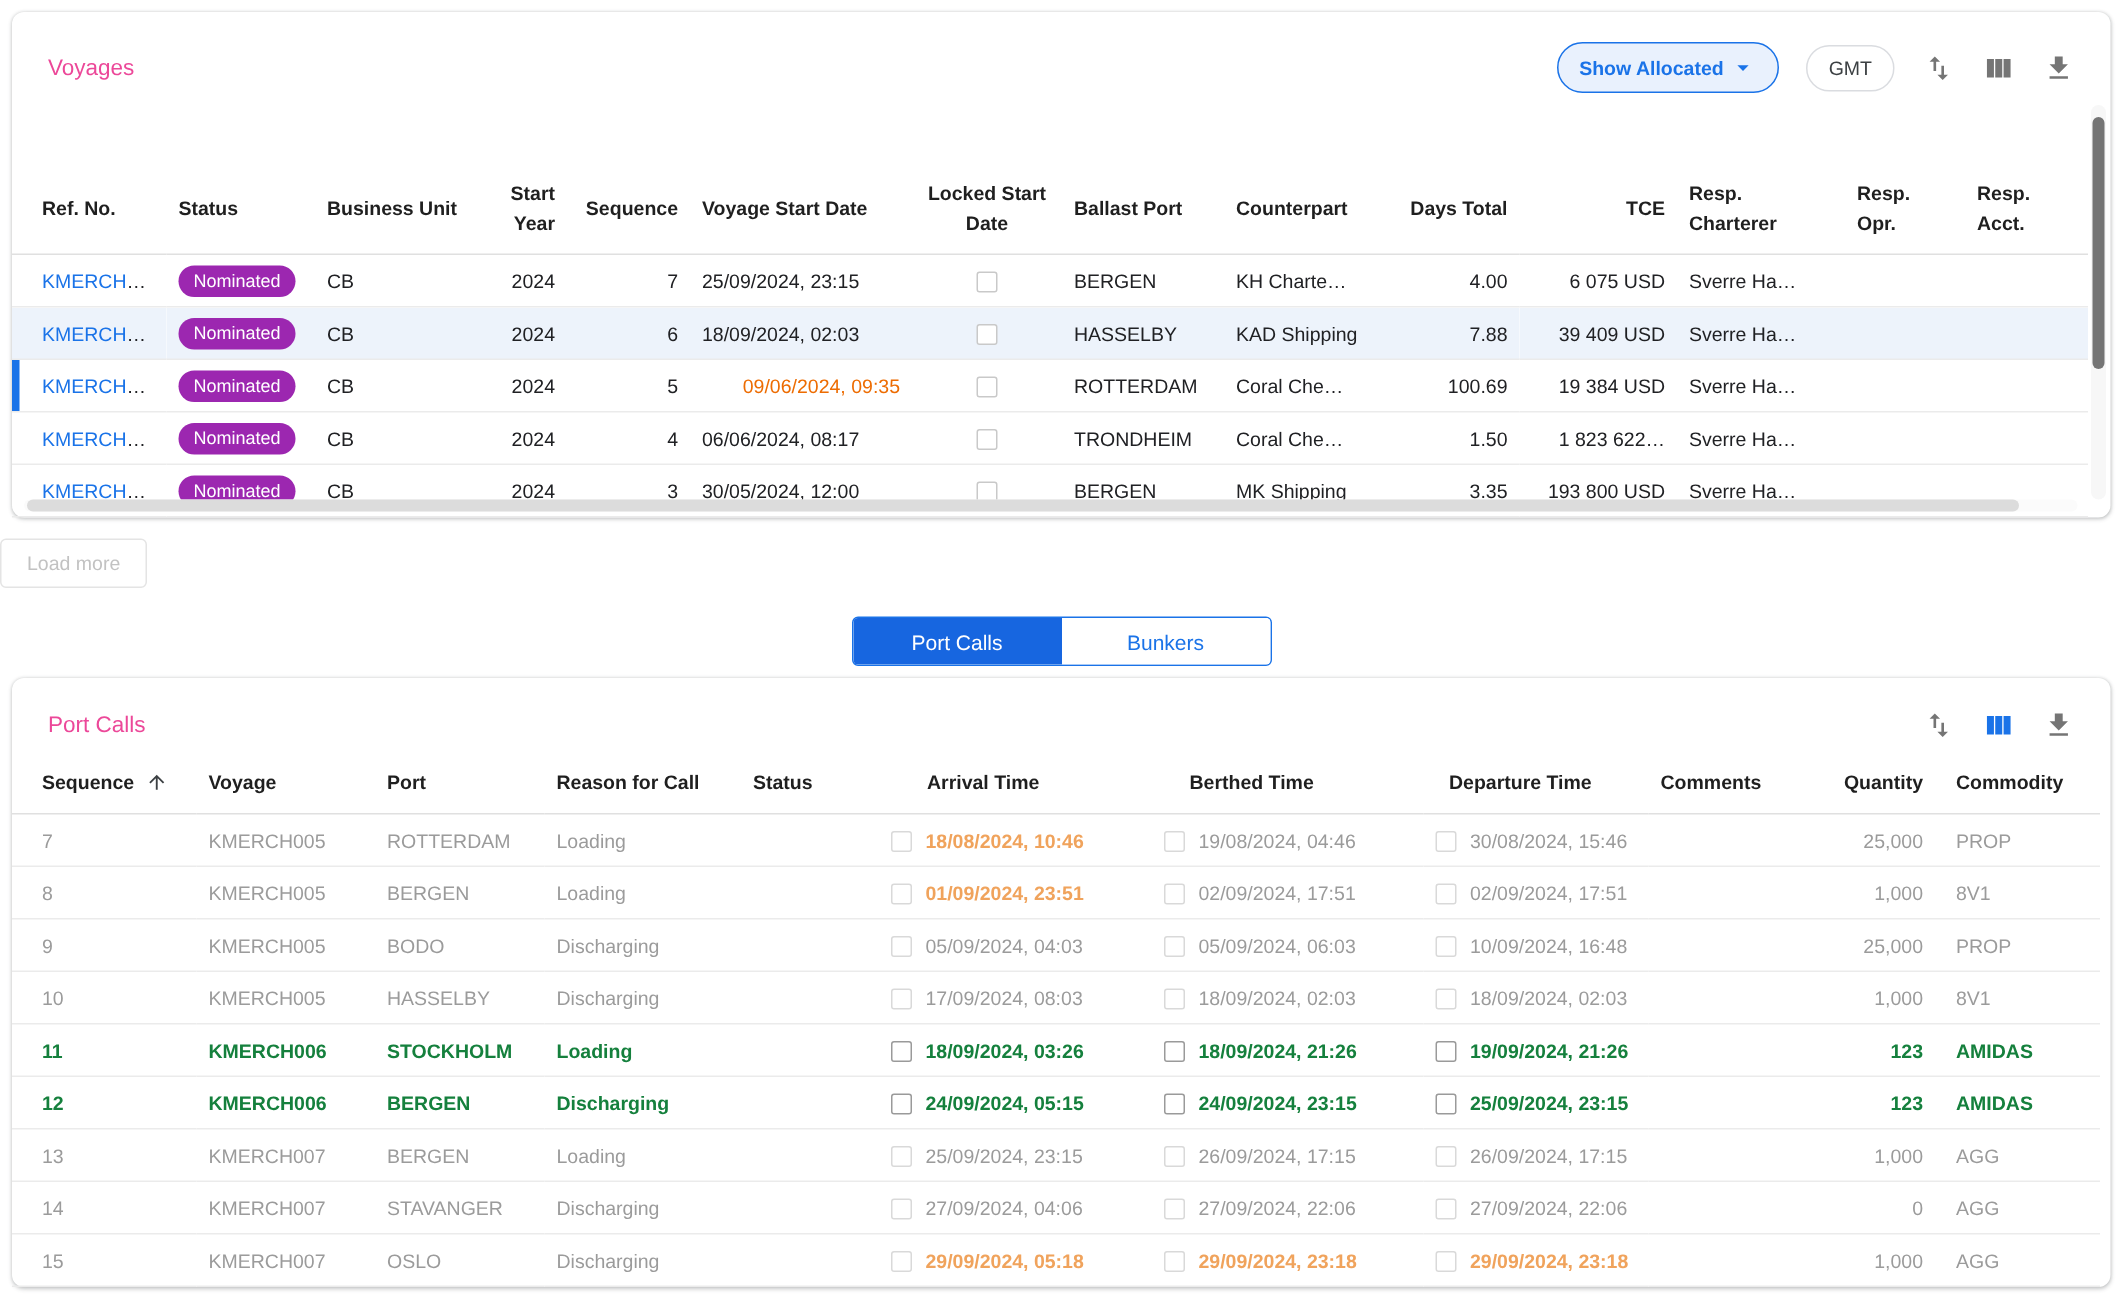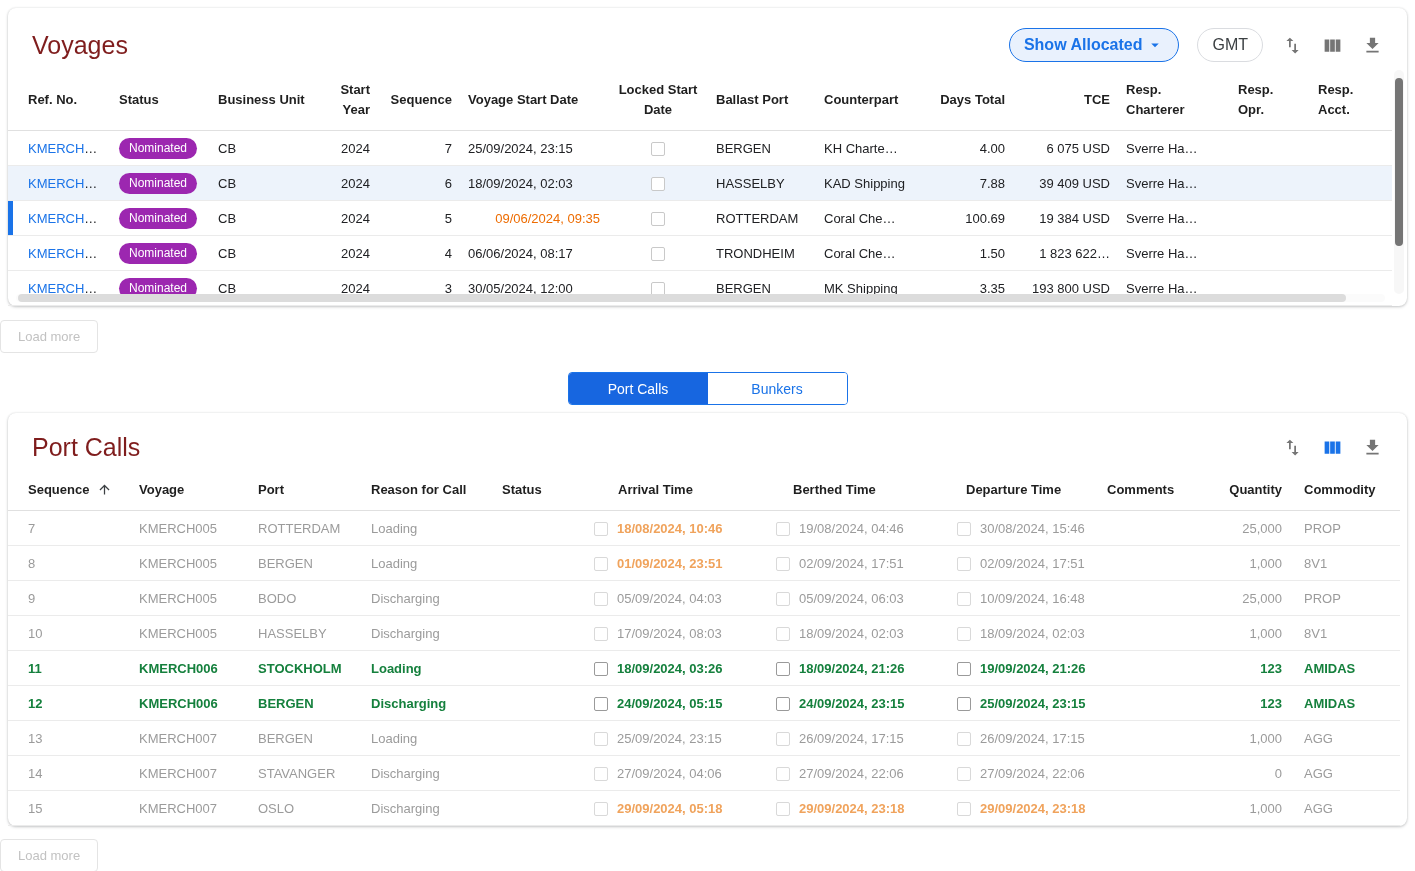--- a/index.html
+++ b/index.html
@@ -2,44 +2,44 @@
 <html><head>
 <meta charset="utf-8">
 <style>
   * { box-sizing: border-box; margin: 0; padding: 0; }
   html, body { width: 1415px; height: 871px; background: #fff; overflow: hidden;
     font-family: "Liberation Sans", sans-serif; color: #202124; }
   .card { position: relative; margin: 0 8px; background: #fff; border-radius: 8px;
     box-shadow: 0 1px 3px rgba(60,64,67,.28), 0 0 2px rgba(60,64,67,.12); }
   .card-top { display: flex; justify-content: space-between; align-items: center;
     padding: 20px 24px 14px 24px; }
-  .card-title { font-size: 25px; font-weight: 400; color: #7f1d1d; }
+  .card-title { font-size: 15px; font-weight: 400; color: #ec4899; }
   .controls { display: flex; align-items: center; gap: 18px; }
   .pill { display: inline-flex; align-items: center; gap: 4px; border-radius: 17px;
-    font-size: 16px; padding: 7px 14px; cursor: pointer; background: #fff;
+    font-size: 13px; padding: 7px 14px; cursor: pointer; background: #fff;
     border: 1px solid #dadce0; color: #3c4043; white-space: nowrap; justify-content: flex-end; }
   .pill.active { border-color: #1a73e8; background: #e9f1fd; color: #1a73e8; font-weight: 700; }
   .icon-btn { width: 22px; height: 22px; cursor: pointer; display: inline-flex;
     align-items: center; justify-content: center; }
   .icon-btn svg { width: 21px; height: 21px; fill: #757575; }
   .icon-btn.blue svg { fill: #1a73e8; }
 
   table { border-collapse: collapse; table-layout: fixed; font-size: 13px; }
   th { font-weight: 700; font-size: 13px; text-align: left; vertical-align: middle;
     padding: 4px 8px 10px 8px; line-height: 1.55; color: #1f1f1f;
     border-bottom: 1px solid #e0e0e0; cursor: pointer; }
   td { padding: 0 8px; height: 35px; vertical-align: middle; white-space: nowrap;
     overflow: hidden; text-overflow: ellipsis; }
   tbody tr td { border-bottom: 1px solid #ebebeb; }
   .num { text-align: right; }
   .center { text-align: center; }
   .first-col { padding-left: 20px; }
 
   
-  #voyages-table { width: 1384px; margin-left: 0; }
+  #voyages-table { width: 1384px; margin-left: 0; margin-top: 39px; }
   .row-highlight td { background: #edf3fb; }
   .row-selected td:first-child { box-shadow: inset 5px 0 0 #1a73e8; }
   .link { color: #1a73e8; text-decoration: none; cursor: pointer; }
   .badge { display: inline-block; background: #9c27b0; color: #fff; font-size: 12px;
     line-height: 1; padding: 4px 10px 5px; border-radius: 12px; }
   .warn { color: #ed6c02; text-align: right; }
   .checkbox { display: inline-block; width: 14px; height: 14px; background: #fff;
     border: 1.5px solid #c9c9c9; border-radius: 2px; vertical-align: middle; cursor: pointer; }
 
   

